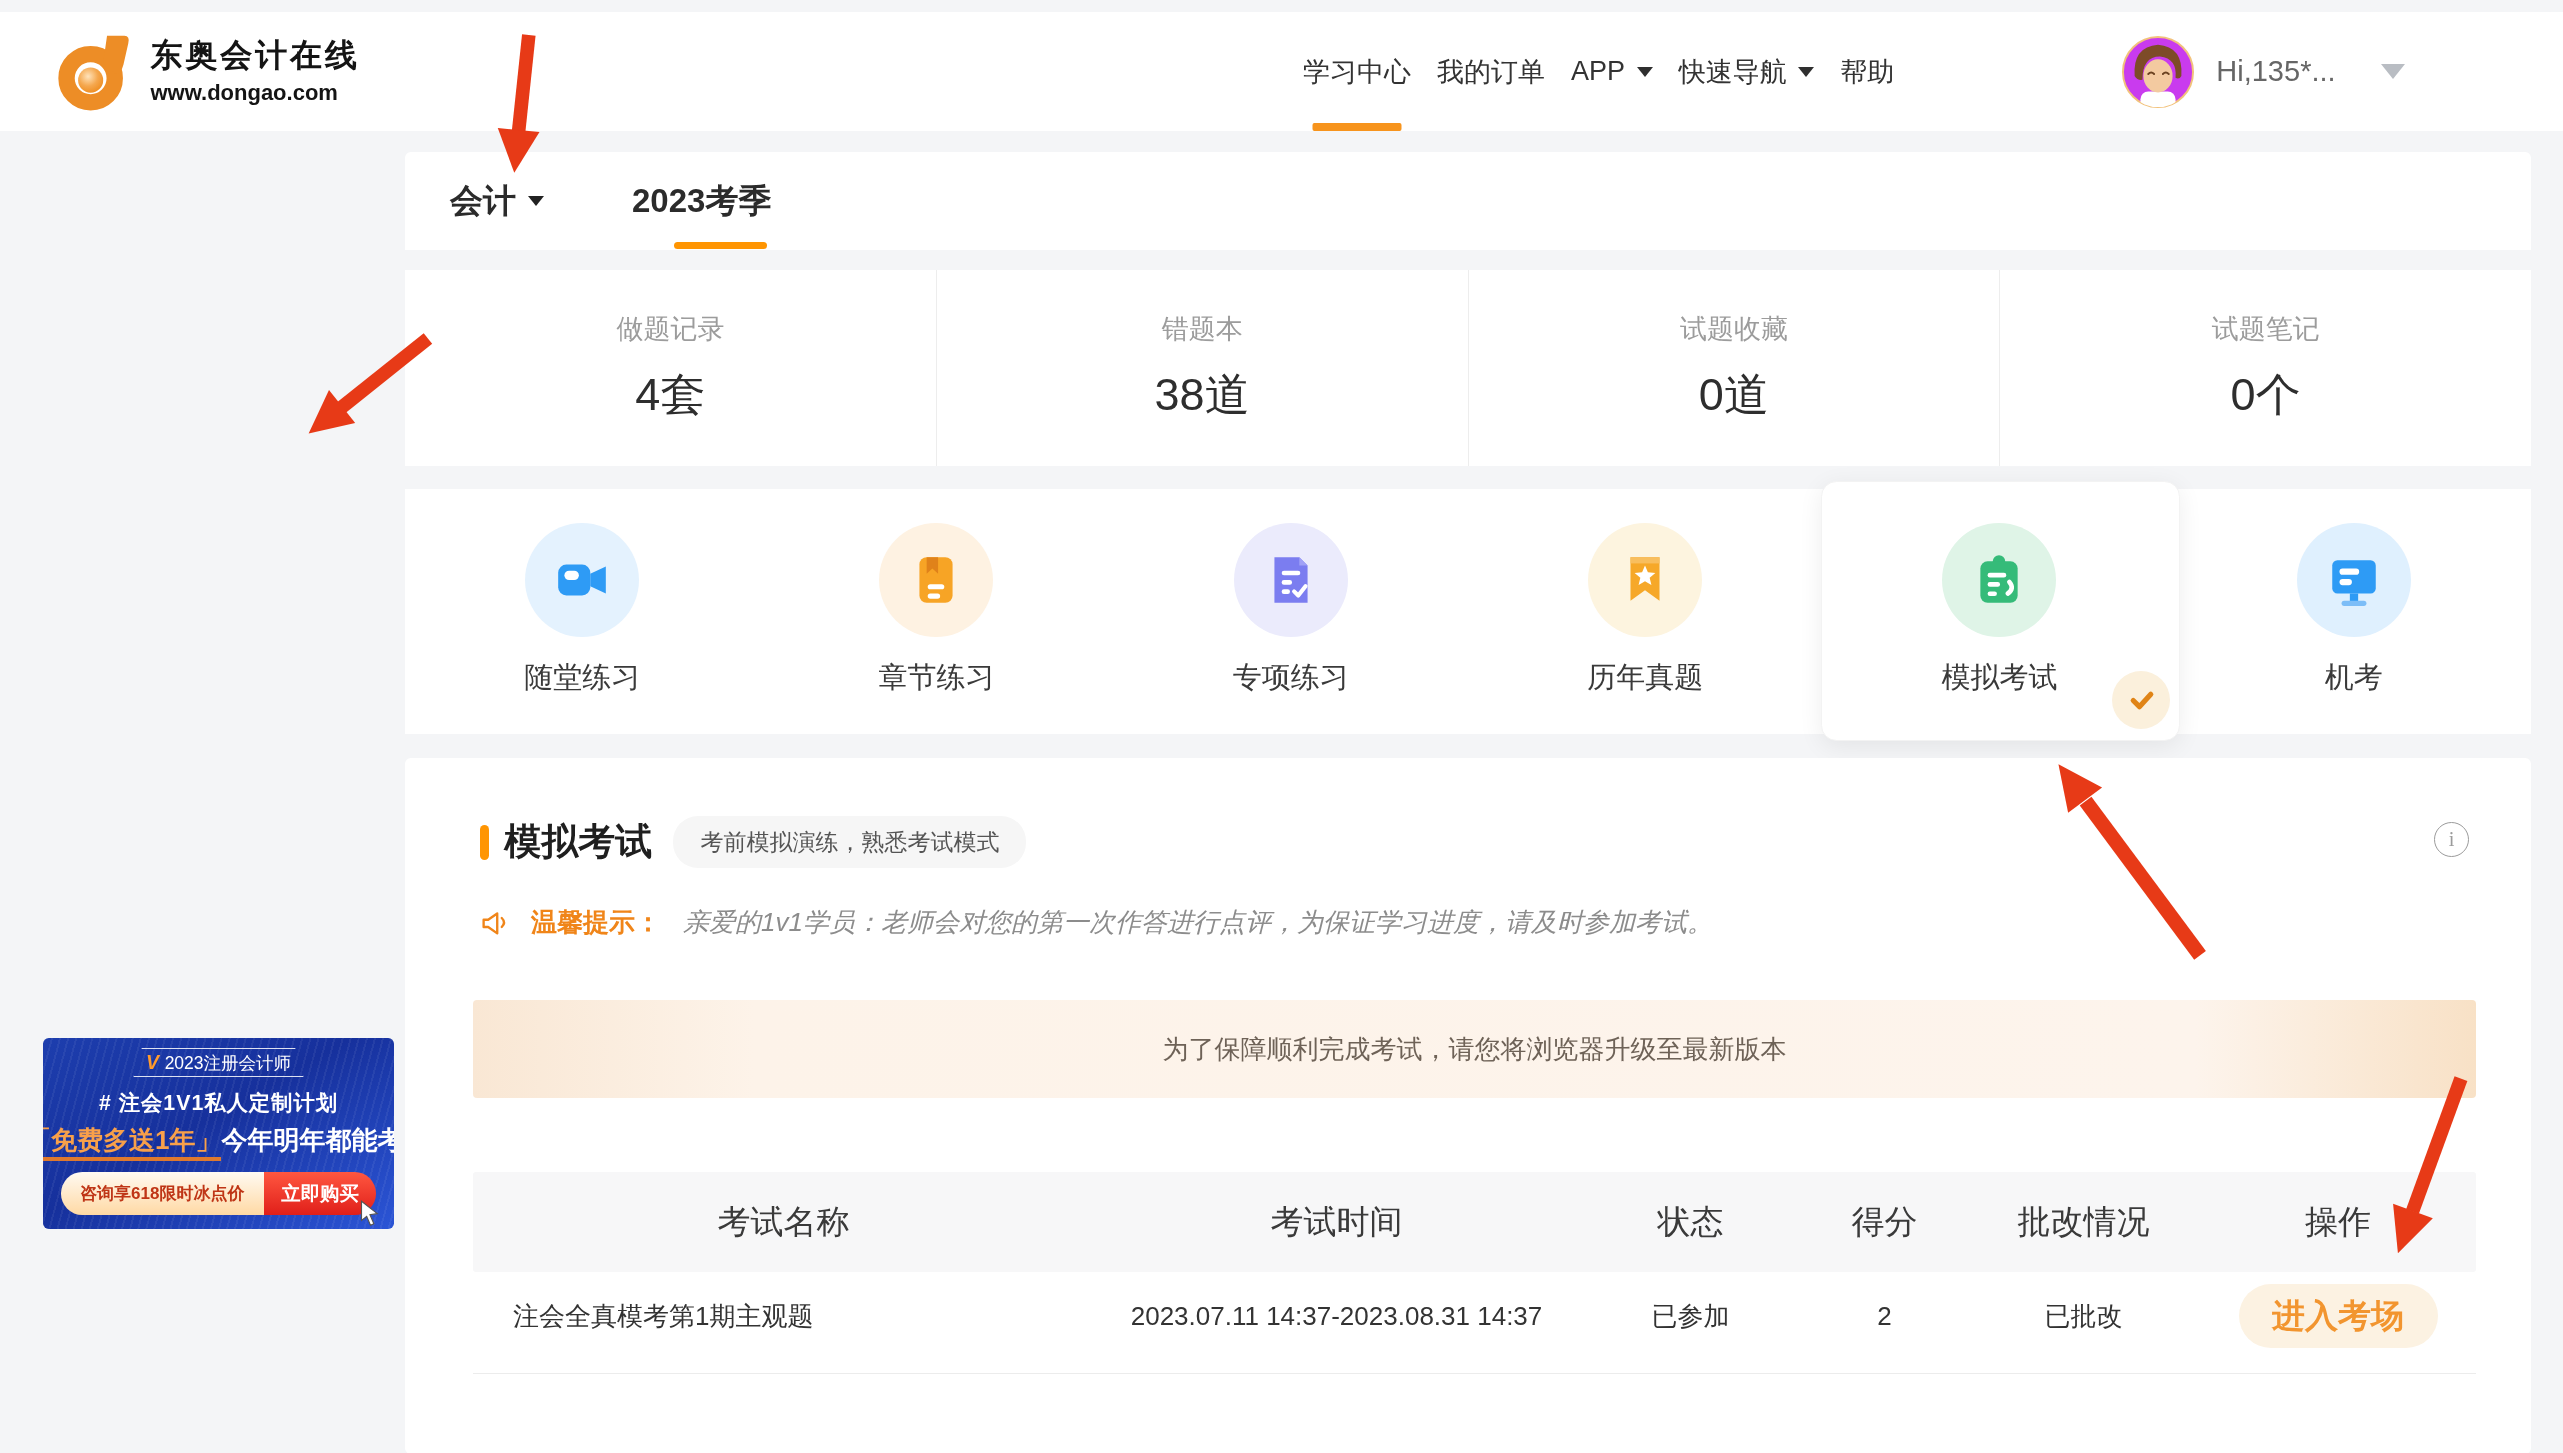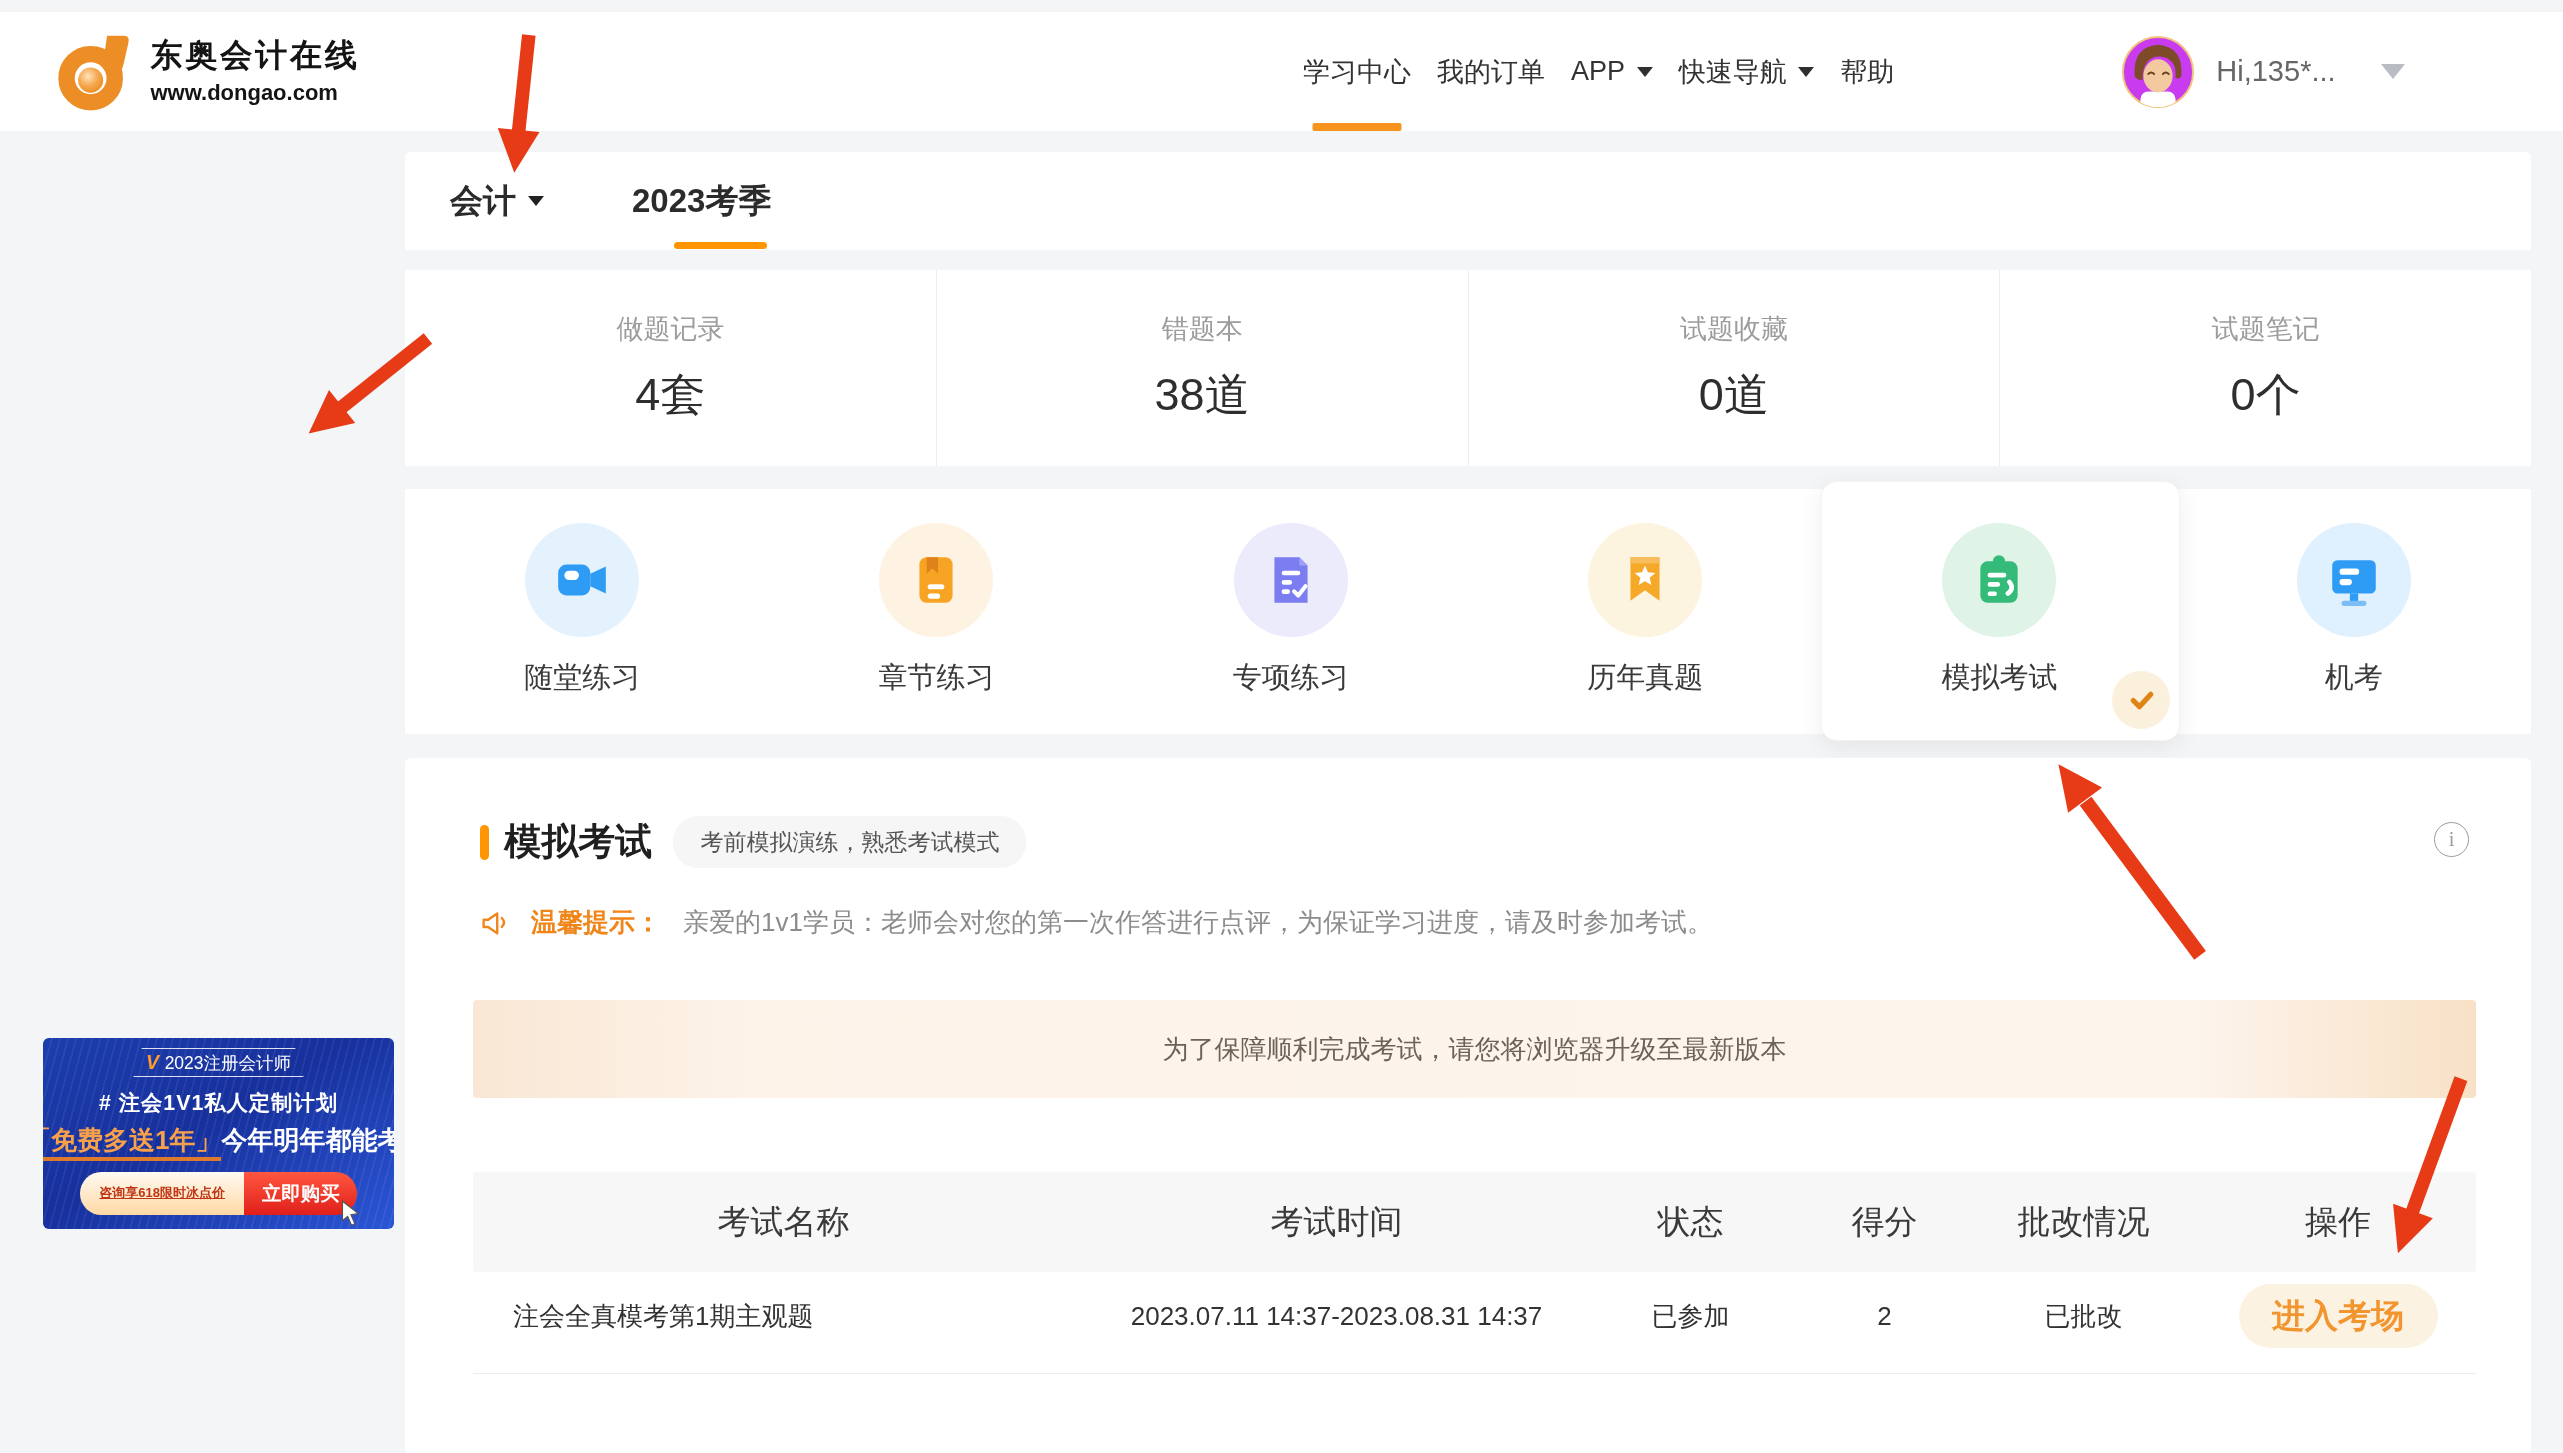--- a/index.html
+++ b/index.html
@@ -33,21 +33,21 @@
       background:linear-gradient(150deg,#1d3eae 0%,#16309c 45%,#2b55d6 100%);cursor:pointer;}
   .ad:before{content:"";position:absolute;inset:0;background:repeating-linear-gradient(105deg,rgba(255,255,255,.06) 0 1.9px,transparent 1.9px 7.8px);}
   .ad-inner{position:relative;display:flex;flex-direction:column;align-items:center;}
   .ad-badge{margin-top:9.7px;display:flex;align-items:center;gap:5.8px;border:1px solid rgba(255,255,255,.85);padding:1.9px 11.6px;clip-path:polygon(5% 0,95% 0,100% 100%,0 100%);}
   .ad-vmark{color:#ff9b2d;font-size:19.4px;font-weight:bold;font-style:italic;}
   .ad-badge-text{color:#fff;font-size:17.5px;}
   .ad-line1{margin-top:11px;color:#fff;font-size:21.3px;font-weight:bold;letter-spacing:1px;}
   .ad-line2{margin-top:5.8px;font-size:26px;font-weight:800;color:#fff;white-space:nowrap;}
   .ad-line2 .hl{color:#f8a04a;border-bottom:4.9px solid rgba(233,125,40,.95);padding-bottom:1.9px;}
   .ad-pill{margin-top:13.6px;display:flex;align-items:stretch;height:43px;border-radius:21.3px;overflow:visible;position:relative;}
-  .pill-left{display:flex;align-items:center;padding:0 19.4px;background:linear-gradient(180deg,#fffaf2,#ffd9a4);color:#bf3516;font-size:13px;font-weight:bold;border-radius:21.3px 0 0 21.3px;text-decoration:underline;}
+  .pill-left{display:flex;align-items:center;padding:0 19.4px;background:linear-gradient(180deg,#fffaf2,#ffd9a4);color:#bf3516;font-size:17px;font-weight:bold;border-radius:21.3px 0 0 21.3px;}
   .pill-right{display:flex;align-items:center;padding:0 17.5px;background:linear-gradient(180deg,#ff5740,#e01f1a);color:#fff;font-size:19.4px;font-weight:bold;border-radius:0 21.3px 21.3px 0;}
   .ad-cursor{position:absolute;right:-7.8px;bottom:-11.6px;}
   .ad-dot{margin-top:15.5px;width:12.6px;height:12.6px;border-radius:50%;background:#fff;}
 
   
   .tabbar{position:absolute;left:405px;top:152px;width:2126px;height:98px;background:#fff;border-radius:5.8px 5.8px 0 0;}
   .subject{position:absolute;left:45px;top:0;height:98px;display:flex;align-items:center;font-size:33px;font-weight:bold;color:#2b2b2b;cursor:pointer;}
   .subject .caret{border-top-color:#222;}
   .season{position:absolute;left:227px;top:0;height:98px;display:flex;align-items:center;font-size:33px;font-weight:bold;color:#2b2b2b;cursor:pointer;}
   .season-underline{position:absolute;left:269px;bottom:1px;width:93px;height:6.8px;border-radius:3.9px;background:#ff9502;}
@@ -69,21 +69,21 @@
   .c-yellow{background:#fdf4df;} .c-green{background:#dff4e7;} .c-lblue{background:#dff0fe;}
 
   .mainsec{position:absolute;left:405px;top:758px;width:2126px;height:696px;background:#fff;border-radius:5.8px;}
   .sec-head{position:absolute;left:75px;top:58px;display:flex;align-items:center;}
   .sec-bar{width:8.7px;height:35px;border-radius:4.9px;background:#ff9502;}
   .sec-title{margin-left:15.5px;font-size:37px;font-weight:bold;color:#1f1f1f;}
   .sec-badge{margin-left:21.3px;background:#f6f6f6;border-radius:25px;padding:10.7px 27px;font-size:23px;color:#555;}
   .info-icon{position:absolute;left:2029px;top:64px;width:33px;height:33px;border:1.9px solid #9b9b9b;border-radius:50%;display:flex;align-items:center;justify-content:center;font-size:20.4px;color:#9b9b9b;font-family:"Liberation Serif","DejaVu Serif",serif;cursor:pointer;}
   .tip-row{position:absolute;left:75px;top:147px;display:flex;align-items:center;gap:22px;font-size:26px;}
   .tip-label{color:#f08519;font-weight:bold;}
-  .tip-text{color:#8c8c8c;}
+  .tip-text{color:#8c8c8c;font-style:italic;}
   .notice{position:absolute;left:68px;top:242px;width:2003px;height:98px;border-radius:3.9px;
           background:linear-gradient(90deg,#f9e7d4 0%,#fdf3e9 14%,#fdf4ec 86%,#f8e1c6 100%);
           display:flex;align-items:center;justify-content:center;font-size:26px;color:#6e6257;}
   .exam-grid{display:grid;grid-template-columns:621px 485px 223px 165px 233px 276px;align-items:center;}
   .table-head{position:absolute;left:68px;top:414px;width:2003px;height:100px;background:#f7f7f8;border-radius:2.9px;font-size:33px;color:#3a3a3a;}
   .table-head > div{text-align:center;}
   .table-row{position:absolute;left:68px;top:501px;width:2003px;height:114px;border-bottom:1px solid #ececec;font-size:26px;color:#333;}
   .cell-name{text-align:left !important;padding-left:40px;}
   .cell-center{text-align:center;}
   .enter-btn{display:inline-block;width:199px;height:64px;line-height:64px;background:#fcf2e2;border-radius:32px;color:#f2952f;font-size:33px;font-weight:bold;text-align:center;cursor:pointer;}

